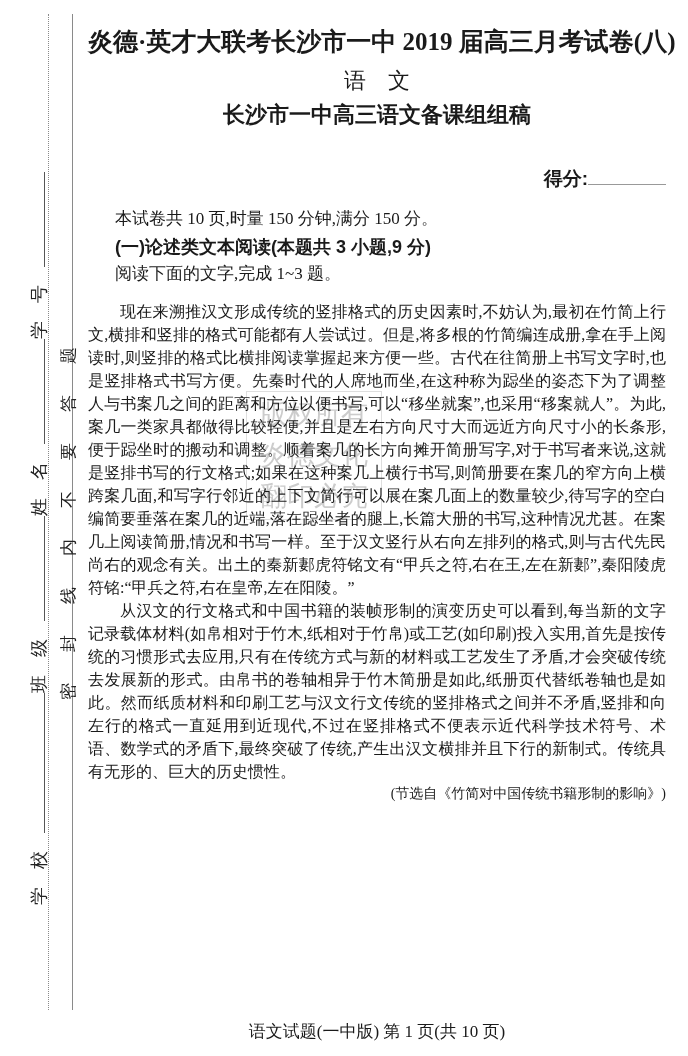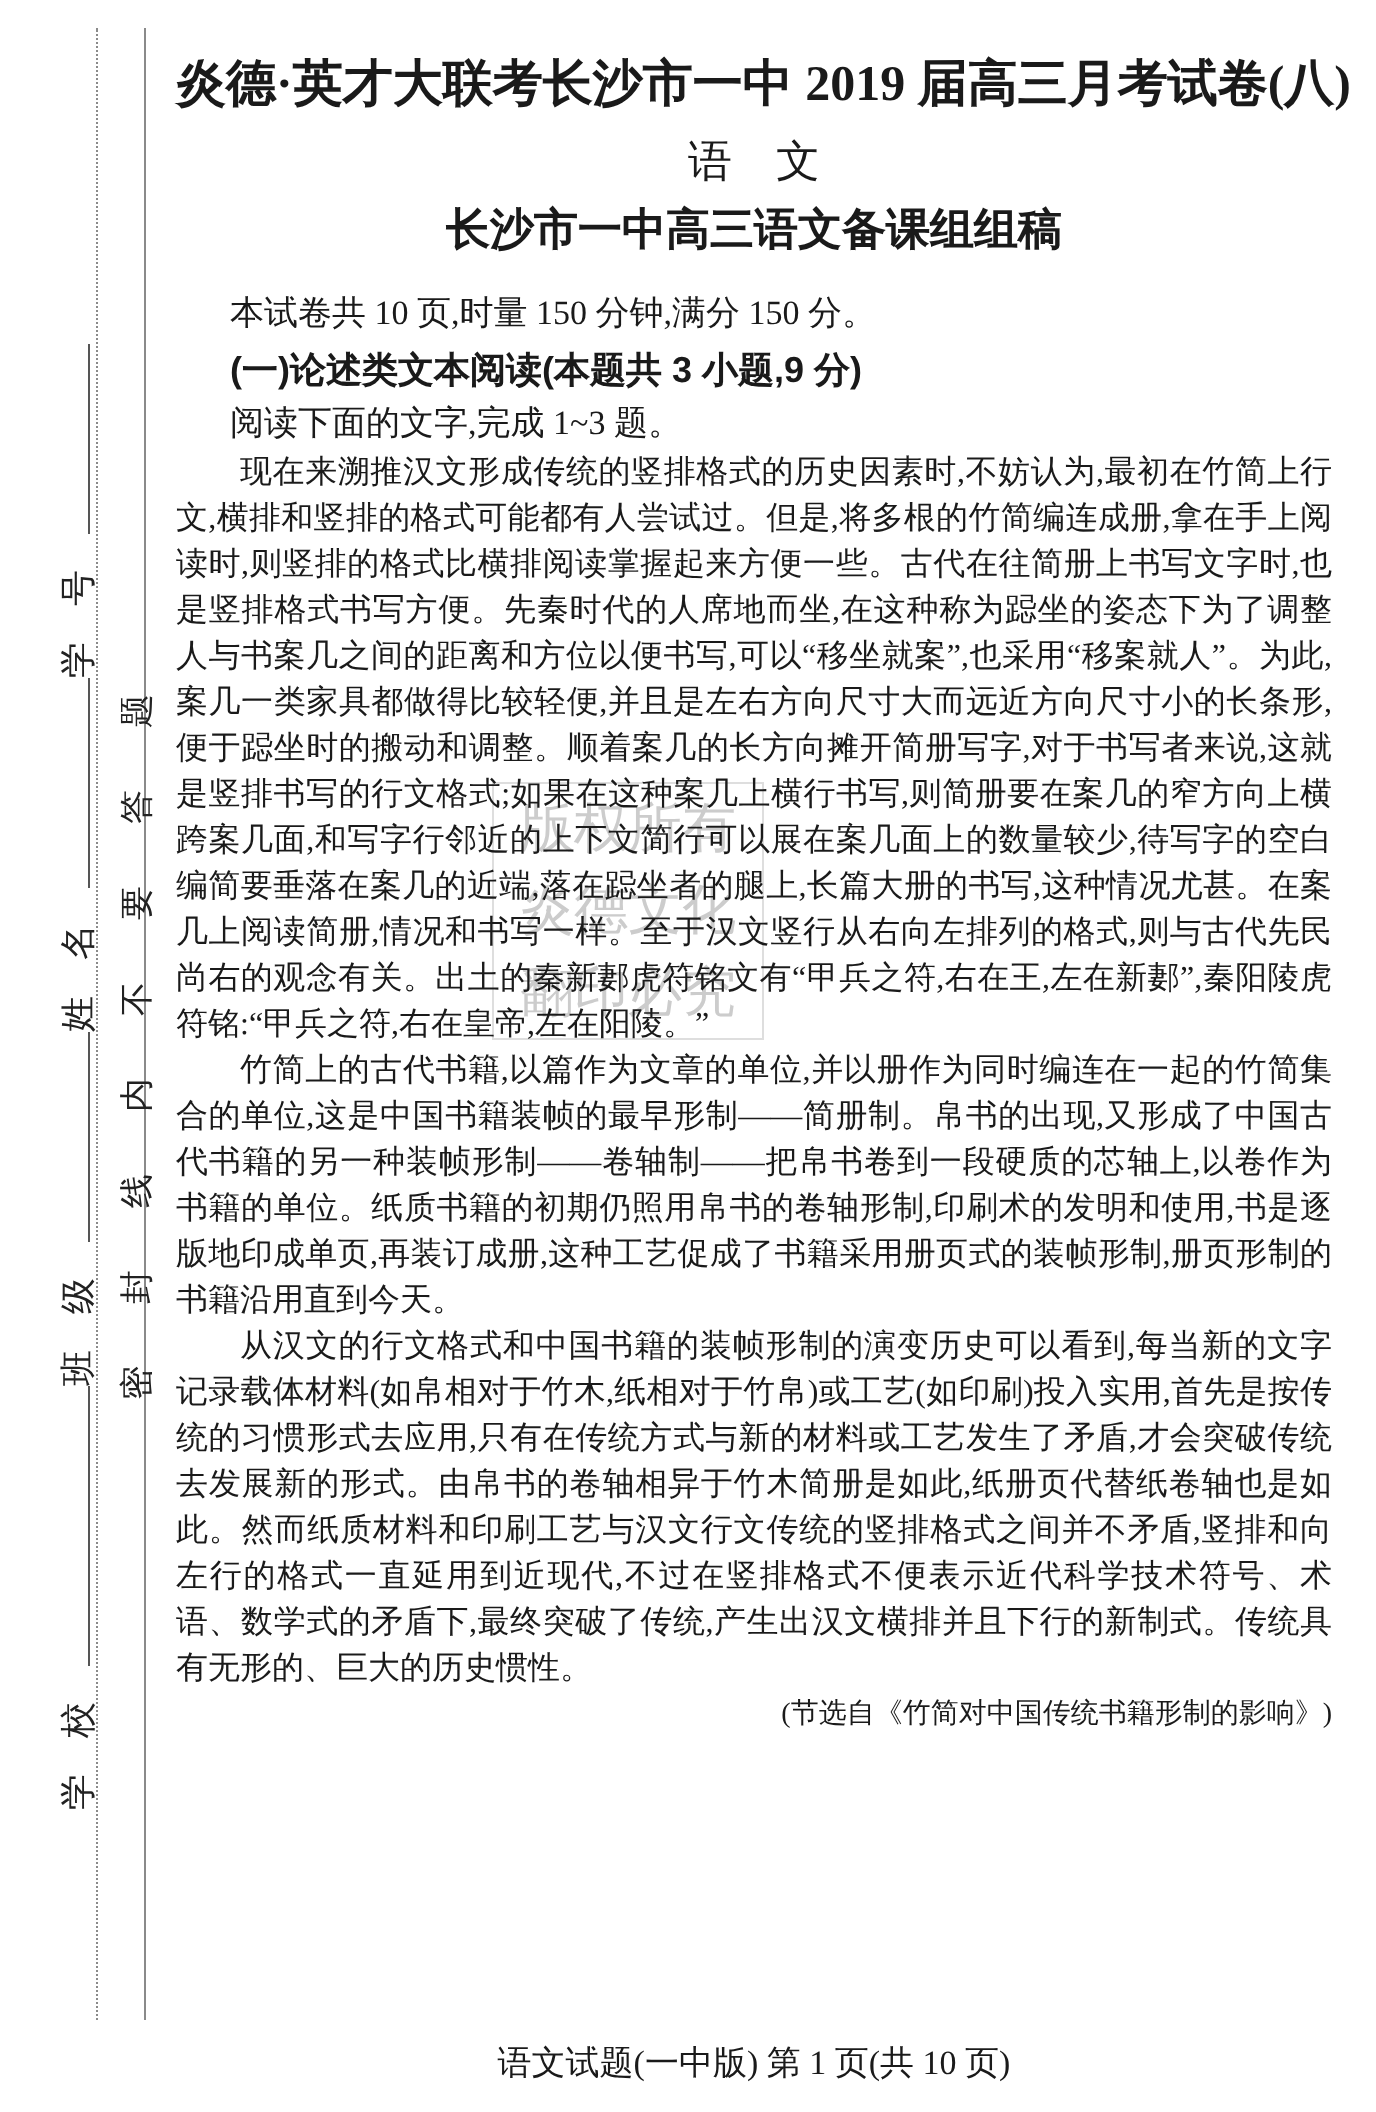--- a/index.html
+++ b/index.html
@@ -132,21 +132,21 @@
   }
   .sec-h2 {
     margin-top: 5px;
     font-size: 18px;
     font-weight: bold;
     text-indent: 27px;
     font-family: "Liberation Sans", sans-serif;
   }
   .instruction {
     margin-top: 3px;
-    margin-bottom: 2px;
+    margin-bottom: 15px;
     font-size: 17px;
     text-indent: 27px;
   }
   .para {
     margin: 0;
     font-size: 16px;
     line-height: 23px;
     text-align: justify;
     text-indent: 32px;
   }
@@ -180,28 +180,30 @@
     <div>版权所有</div>
     <div>炎德文化</div>
     <div>翻印必究</div>
   </div>
 
   <div class="content">
     <div class="exam-title">炎德·英才大联考长沙市一中 2019 届高三月考试卷(八)</div>
     <div class="subject">语　文</div>
     <div class="byline">长沙市一中高三语文备课组组稿</div>
 
+    <div class="score-row">
+      <span>得分:</span><span class="score-blank"></span>
+    </div>
 
     <div class="notice">本试卷共 10 页,时量 150 分钟,满分 150 分。</div>
 
     <div class="sec-h2">(一)论述类文本阅读(本题共 3 小题,9 分)</div>
     <div class="instruction">阅读下面的文字,完成 1~3 题。</div>
 
     <p class="para">现在来溯推汉文形成传统的竖排格式的历史因素时,不妨认为,最初在竹简上行文,横排和竖排的格式可能都有人尝试过。但是,将多根的竹简编连成册,拿在手上阅读时,则竖排的格式比横排阅读掌握起来方便一些。古代在往简册上书写文字时,也是竖排格式书写方便。先秦时代的人席地而坐,在这种称为跽坐的姿态下为了调整人与书案几之间的距离和方位以便书写,可以“移坐就案”,也采用“移案就人”。为此,案几一类家具都做得比较轻便,并且是左右方向尺寸大而远近方向尺寸小的长条形,便于跽坐时的搬动和调整。顺着案几的长方向摊开简册写字,对于书写者来说,这就是竖排书写的行文格式;如果在这种案几上横行书写,则简册要在案几的窄方向上横跨案几面,和写字行邻近的上下文简行可以展在案几面上的数量较少,待写字的空白编简要垂落在案几的近端,落在跽坐者的腿上,长篇大册的书写,这种情况尤甚。在案几上阅读简册,情况和书写一样。至于汉文竖行从右向左排列的格式,则与古代先民尚右的观念有关。出土的秦新郪虎符铭文有“甲兵之符,右在王,左在新郪”,秦阳陵虎符铭:“甲兵之符,右在皇帝,左在阳陵。”</p>
-    <p class="para">竹简上的古代书籍,以篇作为文章的单位,并以册作为同时编连在一起的竹简集合的单位,这是中国书籍装帧的最早形制——简册制。帛书的出现,又形成了中国古代书籍的另一种装帧形制——卷轴制——把帛书卷到一段硬质的芯轴上,以卷作为书籍的单位。纸质书籍的初期仍照用帛书的卷轴形制,印刷术的发明和使用,书是逐版地印成单页,再装订成册,这种工艺促成了书籍采用册页式的装帧形制,册页形制的书籍沿用直到今天。</p>
     <p class="para">从汉文的行文格式和中国书籍的装帧形制的演变历史可以看到,每当新的文字记录载体材料(如帛相对于竹木,纸相对于竹帛)或工艺(如印刷)投入实用,首先是按传统的习惯形式去应用,只有在传统方式与新的材料或工艺发生了矛盾,才会突破传统去发展新的形式。由帛书的卷轴相异于竹木简册是如此,纸册页代替纸卷轴也是如此。然而纸质材料和印刷工艺与汉文行文传统的竖排格式之间并不矛盾,竖排和向左行的格式一直延用到近现代,不过在竖排格式不便表示近代科学技术符号、术语、数学式的矛盾下,最终突破了传统,产生出汉文横排并且下行的新制式。传统具有无形的、巨大的历史惯性。</p>
 
     <div class="attribution">(节选自《竹简对中国传统书籍形制的影响》)</div>
   </div>
 
   <div class="footer">语文试题(一中版) 第 1 页(共 10 页)</div>
 
 </div>
 
 </body></html>

